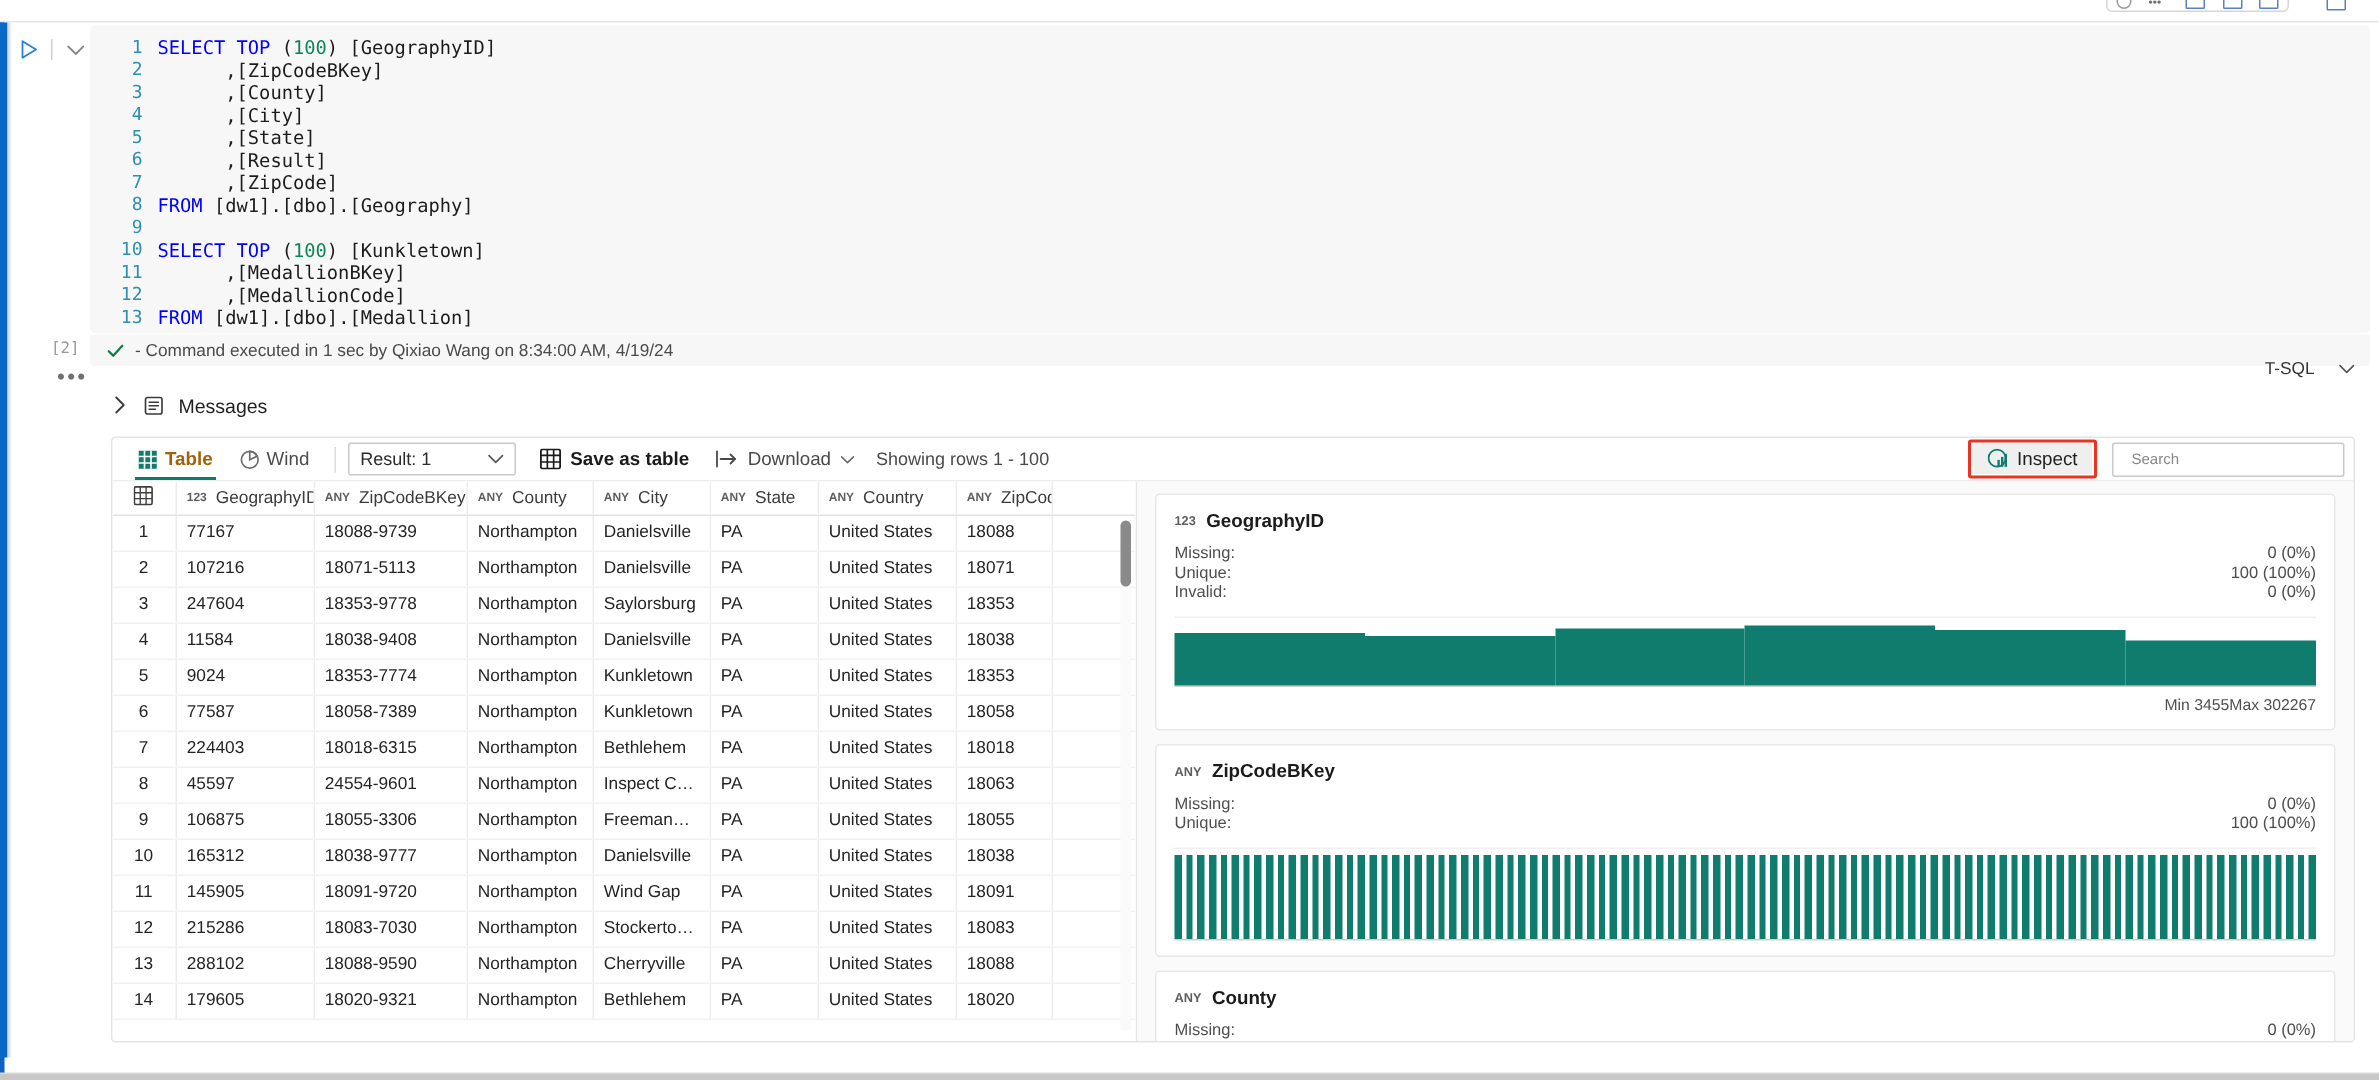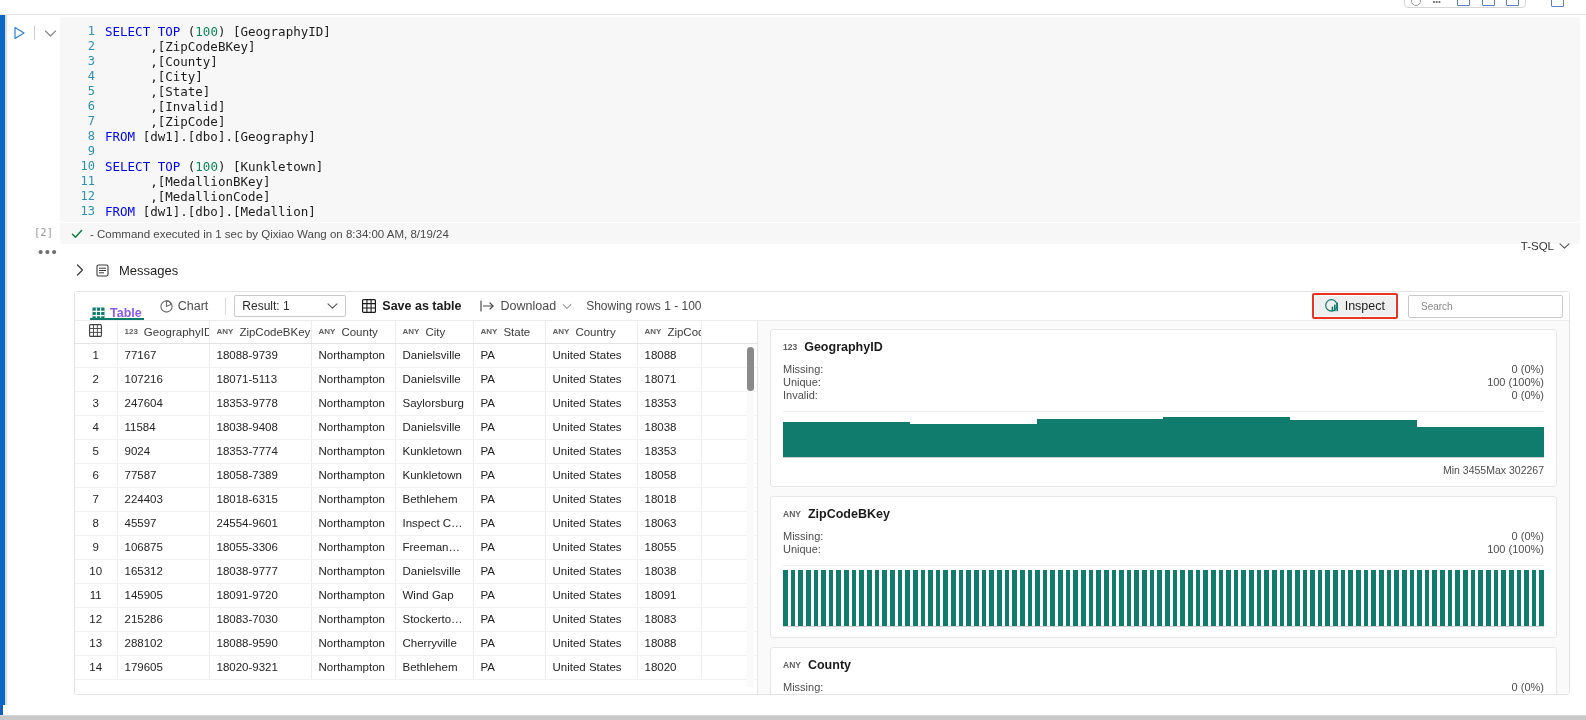--- a/index.html
+++ b/index.html
@@ -92,21 +92,21 @@
   }
 
   
   .status-row {
     position: absolute; left: 60px; top: 223px; width: 1520px; height: 21px;
     background: #f7f7f7; display: flex; align-items: center; border-radius: 0 0 3px 3px;
   }
   .check-ico { margin-left: 10px; width: 13px; height: 13px; display:flex; align-items:center; justify-content:center;}
   .status-text { margin-left: 7px; font-size: 11.5px; color: #4a4a4a; }
   .tsql-wrap {
-    position: absolute; right: 10px; display: flex; align-items: center; gap: 5px; cursor: pointer; margin-top: 25px;
+    position: absolute; right: 10px; display: flex; align-items: center; gap: 16px; cursor: pointer; margin-top: 25px;
   }
   .tsql-text { font-size: 11.5px; color: #353535; }
 
   
   .messages-row {
     position: absolute; left: 74px; top: 258px; height: 24px;
     display: flex; align-items: center; gap: 9px; cursor: pointer;
   }
   .msg-chev { width: 12px; height: 14px; display:flex; align-items:center; justify-content:center; }
   .msg-ico  { width: 15px; height: 15px; display:flex; align-items:center; justify-content:center;}
@@ -118,21 +118,21 @@
     border: 1px solid #e3e3e3; border-radius: 3px; background: #fff; overflow: hidden;
   }
   .res-toolbar {
     position: relative; height: 29px; border-bottom: 1px solid #ececec;
     display: flex; align-items: center; padding: 0 8px; background: #fff;
   }
   .tb-tab {
     display:flex; align-items:center; gap:5px; height:28px; padding: 0 9px;
     font-size: 12.5px; color: #4d4d4d; cursor: pointer; position: relative;
   }
-  .tb-tab.active { color: #8b5cf6; font-weight: 600; align-items: flex-end; }
+  .tb-tab.active { color: #a16207; font-weight: 600; }
   .tb-tab.active::after {
     content:""; position:absolute; left: 7px; right: 7px; bottom: 0; height: 2px; background: #0f7b6c;
   }
   .tb-sep { width: 1px; height: 17px; background: #dcdcdc; margin: 0 8px; }
   .res-select {
     width: 112px; height: 22px; border: 1px solid #c9c9c9; border-radius: 2px;
     display: flex; align-items: center; justify-content: space-between;
     padding: 0 7px; font-size: 12px; color: #2b2b2b; cursor: pointer; background:#fff;
   }
   .tb-btn {
@@ -273,41 +273,41 @@
     </div>
   </div>
 
   <div class="editor">
     <div class="code-lines" id="code-lines">
         <div class="cl"><span class="ln">1</span><span class="ctext"><span class="kw">SELECT</span><span> </span><span class="kw">TOP</span><span> (</span><span class="num">100</span><span>) [GeographyID]</span></span></div>
         <div class="cl"><span class="ln">2</span><span class="ctext"><span>      ,[ZipCodeBKey]</span></span></div>
         <div class="cl"><span class="ln">3</span><span class="ctext"><span>      ,[County]</span></span></div>
         <div class="cl"><span class="ln">4</span><span class="ctext"><span>      ,[City]</span></span></div>
         <div class="cl"><span class="ln">5</span><span class="ctext"><span>      ,[State]</span></span></div>
-        <div class="cl"><span class="ln">6</span><span class="ctext"><span>      ,[Invalid]</span></span></div>
+        <div class="cl"><span class="ln">6</span><span class="ctext"><span>      ,[Result]</span></span></div>
         <div class="cl"><span class="ln">7</span><span class="ctext"><span>      ,[ZipCode]</span></span></div>
         <div class="cl"><span class="ln">8</span><span class="ctext"><span class="kw">FROM</span><span> [dw1].[dbo].[Geography]</span></span></div>
         <div class="cl"><span class="ln">9</span><span class="ctext"><span></span></span></div>
         <div class="cl"><span class="ln">10</span><span class="ctext"><span class="kw">SELECT</span><span> </span><span class="kw">TOP</span><span> (</span><span class="num">100</span><span>) [Kunkletown]</span></span></div>
         <div class="cl"><span class="ln">11</span><span class="ctext"><span>      ,[MedallionBKey]</span></span></div>
         <div class="cl"><span class="ln">12</span><span class="ctext"><span>      ,[MedallionCode]</span></span></div>
         <div class="cl"><span class="ln">13</span><span class="ctext"><span class="kw">FROM</span><span> [dw1].[dbo].[Medallion]</span></span></div>
       </div>
   </div>
 
   <div class="exec-marker">[2]</div>
   <div class="ellipsis">•••</div>
 
   <div class="status-row">
     <div class="check-ico">
       <svg width="12" height="12" viewBox="0 0 12 12" aria-hidden="true">
         <path d="M1.5 6.2 L4.5 9.2 L10.5 2.5" fill="none" stroke="#107c41" stroke-width="1.5" stroke-linecap="round" stroke-linejoin="round"></path>
       </svg>
     </div>
-    <div class="status-text">- Command executed in 1 sec by Qixiao Wang on 8:34:00 AM, 8/19/24</div>
+    <div class="status-text">- Command executed in 1 sec by Qixiao Wang on 8:34:00 AM, 4/19/24</div>
     <div class="tsql-wrap">
       <span class="tsql-text">T-SQL</span>
       <svg width="11" height="8" viewBox="0 0 11 8" aria-hidden="true">
         <path d="M1 1.8 L5.5 6.2 L10 1.8" fill="none" stroke="#555" stroke-width="1.1" stroke-linecap="round" stroke-linejoin="round"></path>
       </svg>
     </div>
   </div>
 
   <div class="messages-row">
     <span class="msg-chev">
@@ -332,21 +332,21 @@
           <rect x="0.5" y="0.5" width="12" height="12" fill="#107c6e"></rect>
           <path d="M4.33 0.5 V12.5 M8.66 0.5 V12.5 M0.5 4.33 H12.5 M0.5 8.66 H12.5" stroke="#ffffff" stroke-width="1.1"></path>
         </svg>
         <span>Table</span>
       </div>
       <div class="tb-tab">
         <svg width="13" height="13" viewBox="0 0 13 13" aria-hidden="true">
           <circle cx="6.5" cy="6.5" r="5.6" fill="none" stroke="#6b6b6b" stroke-width="1.1"></circle>
           <path d="M6.5 6.5 V0.9 A5.6 5.6 0 0 1 11.3 4.2 Z" fill="none" stroke="#6b6b6b" stroke-width="1.1"></path>
         </svg>
-        <span>Chart</span>
+        <span>Wind</span>
       </div>
 
       <div class="tb-sep"></div>
 
       <div class="res-select">
         <span>Result: 1</span>
         <svg width="11" height="8" viewBox="0 0 11 8" aria-hidden="true">
           <path d="M1 1.8 L5.5 6.2 L10 1.8" fill="none" stroke="#555" stroke-width="1.1" stroke-linecap="round" stroke-linejoin="round"></path>
         </svg>
       </div>

